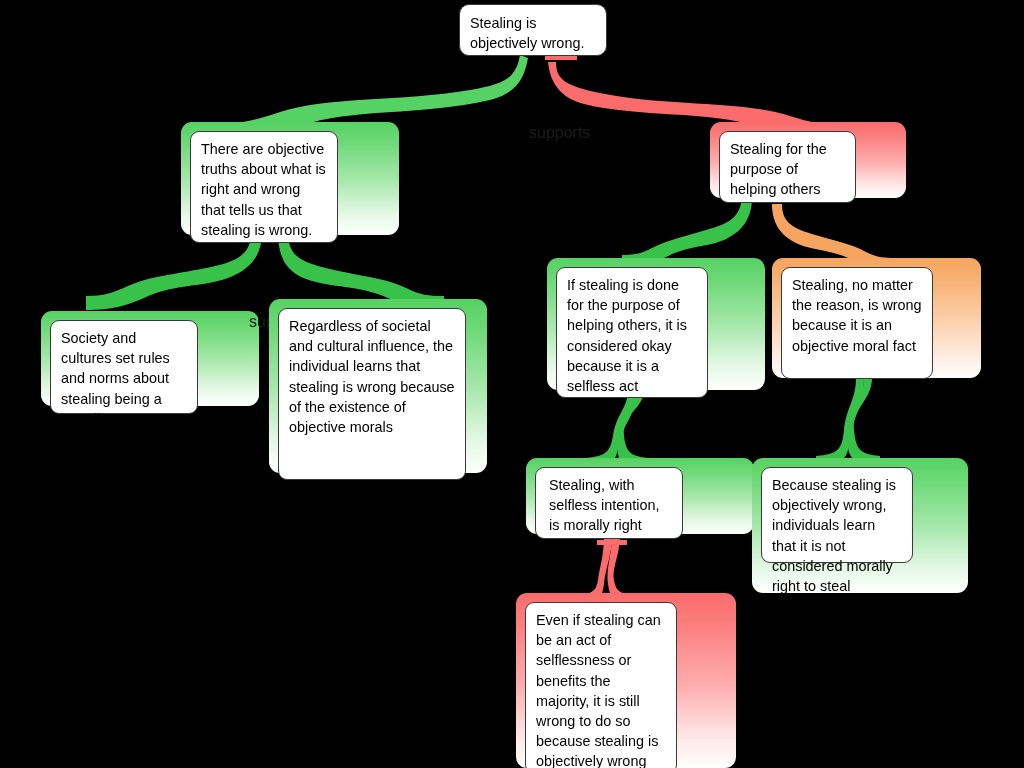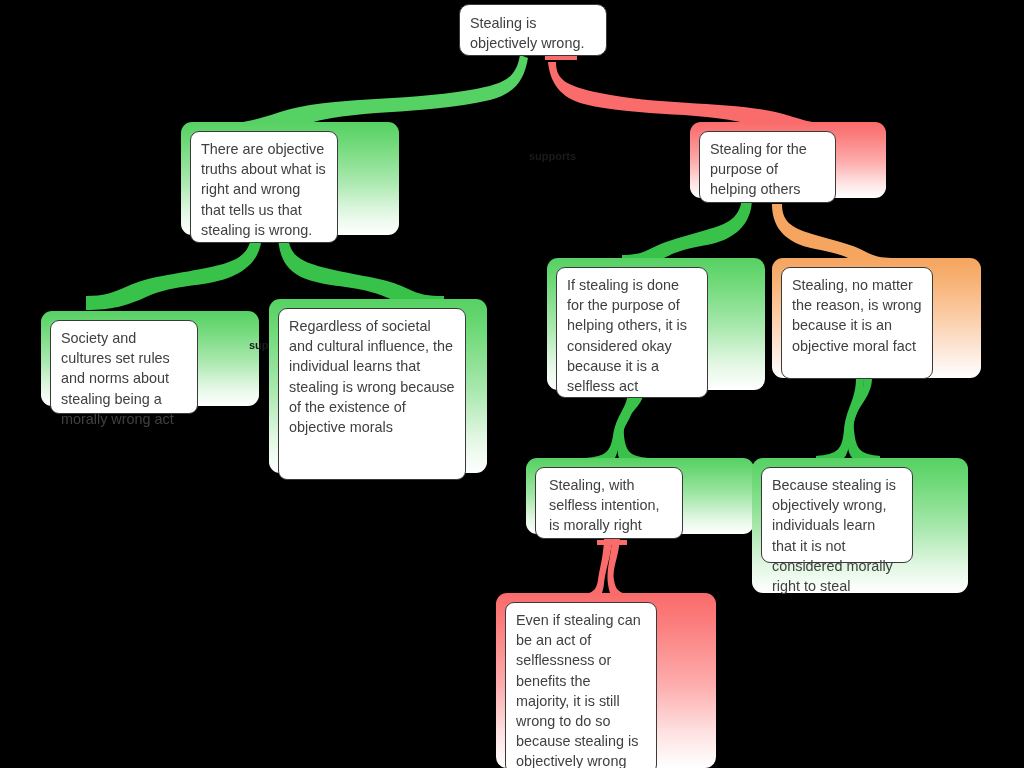--- a/index.html
+++ b/index.html
@@ -8,48 +8,47 @@
     width:1024px;height:768px;
     background:#000;
     overflow:hidden;
     font-family:"Liberation Sans","DejaVu Sans",sans-serif;
   }
   #edges{position:absolute;left:0;top:0;width:1024px;height:768px;}
 
   
   .node{position:absolute;border-radius:11px;box-sizing:border-box;}
   .node.supports{background:linear-gradient(to bottom,#56d163 0%,#6fd978 18%,#a8e8ad 52%,#e2f7e3 80%,#ffffff 100%);}
-  .node.opposes{background:linear-gradient(to bottom,#fa6b6b 0%,#fb7e7e 18%,#fdacac 52%,#fee2e2 80%,#ffffff 100%);}
+  .node.opposes{background:linear-gradient(to bottom,#fa6b6b 0%,#fb7e7e 18%,#fdacac 52%,#fee2e2 80%,#ffffff 100%);margin-left:20px;}
   .node.rebuts{background:linear-gradient(to bottom,#f5a55f 0%,#f7b173 18%,#fbd0ab 52%,#fdeade 80%,#ffffff 100%);}
   .node.root{background:transparent;}
 
   
   .card{
     position:absolute;
     left:9px;top:9px;
     background:#fff;
     border:1px solid #3a3a3a;
     border-radius:9px;
     box-sizing:border-box;
     padding:7px 9px 6px 10px;
     font-size:14.4px;
     line-height:20.2px;
-    color:#404040;
+    color:#000000;
   }
   .node.root .card{left:0;top:0;border-radius:10px;}
 
   
   .rel{
     position:absolute;
-    top:28px;
-    font-size:11px;
+    top:4px;
+    font-size:16px;
     line-height:13px;
     color:#1b1b1b;
     white-space:nowrap;
-    font-weight:bold;
   }
 </style>
 </head>
 <body>
 
 <div id="stage">
 
   <svg id="edges" viewBox="0 0 1024 768" xmlns="http://www.w3.org/2000/svg">
     <defs></defs>
 

